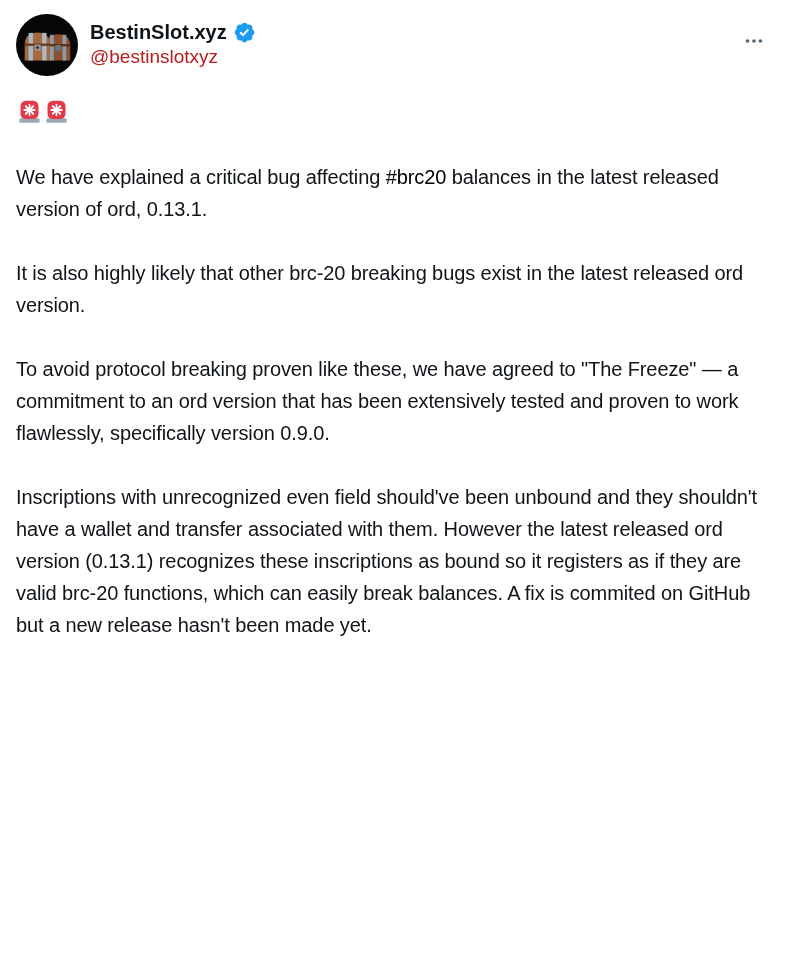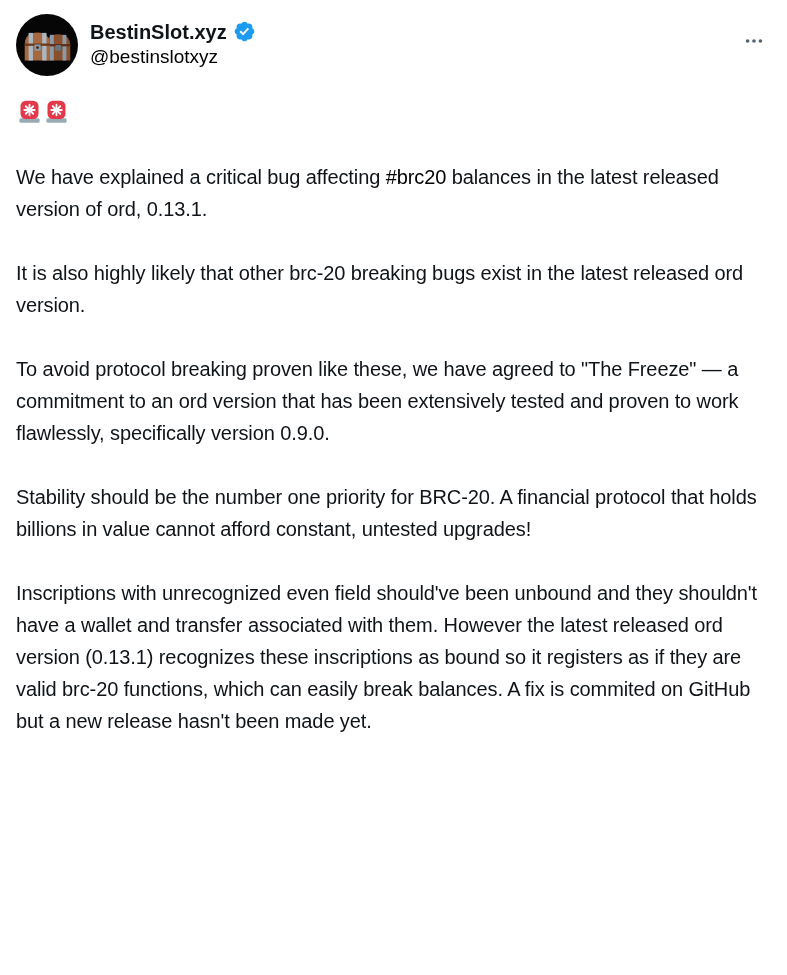--- a/index.html
+++ b/index.html
@@ -37,39 +37,39 @@
     cursor: pointer;
   }
   .avatar svg { display: block; }
   .names {
     margin-left: 12px;
     padding-top: 6px;
     min-width: 0;
   }
   .display-name-row {
     display: flex;
-    align-items: flex-start;
+    align-items: flex-end;
     gap: 6px;
   }
   .display-name {
     font-size: 20px;
     font-weight: 700;
     line-height: 24px;
     color: #0f1419;
     cursor: pointer;
   }
   .verified-badge {
     width: 23px;
     height: 23px;
     display: inline-block;
   }
   .handle {
     font-size: 19px;
     line-height: 24px;
-    color: #000000;
+    color: #b91c1c;
     margin-top: 1px;
   }
   .more-button {
     margin-left: auto;
     margin-top: 10px;
     width: 34px;
     height: 34px;
     border: none;
     background: transparent;
     border-radius: 50%;
@@ -180,20 +180,19 @@
             <circle cx="18" cy="16" r="2" fill="#ffffff"></circle>
           </svg></span></p>
 
     <p class="tweet-paragraph"><span>We have explained a critical bug affecting </span><a class="hashtag-link">#brc20</a><span> balances in the latest released version of ord, 0.13.1.</span></p>
 
 
     <p class="tweet-paragraph">It is also highly likely that other brc-20 breaking bugs exist in the latest released ord version.</p>
 
     <p class="tweet-paragraph">To avoid protocol breaking proven like these, we have agreed to "The Freeze" — a commitment to an ord version that has been extensively tested and proven to work flawlessly, specifically version 0.9.0.</p>
 
-    <p class="tweet-paragraph">Stability should be the number one priority for BRC-20. A financial protocol that holds billions in value cannot afford constant, untested upgrades!</p>
 
 
     <p class="tweet-paragraph">Inscriptions with unrecognized even field should've been unbound and they shouldn't have a wallet and transfer associated with them. However the latest released ord version (0.13.1) recognizes these inscriptions as bound so it registers as if they are valid brc-20 functions, which can easily break balances. A fix is commited on GitHub but a new release hasn't been made yet.</p>
 
   </div>
 
 </article>
 
 </body></html>

